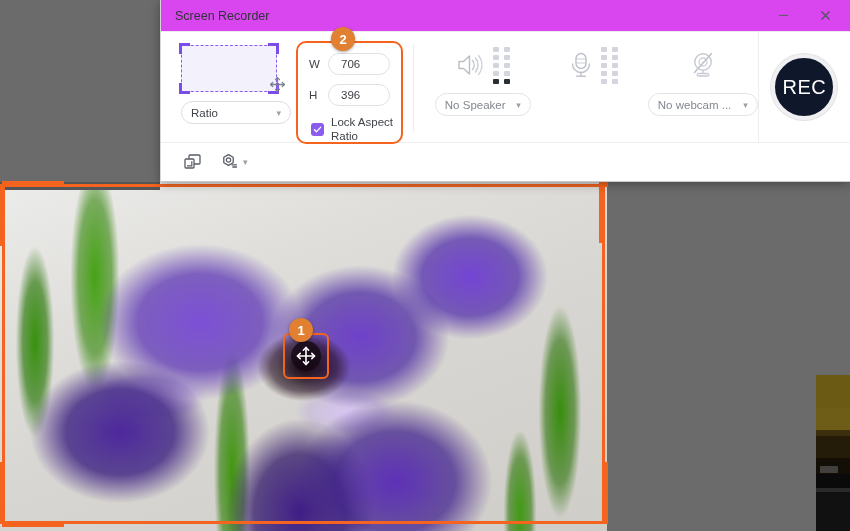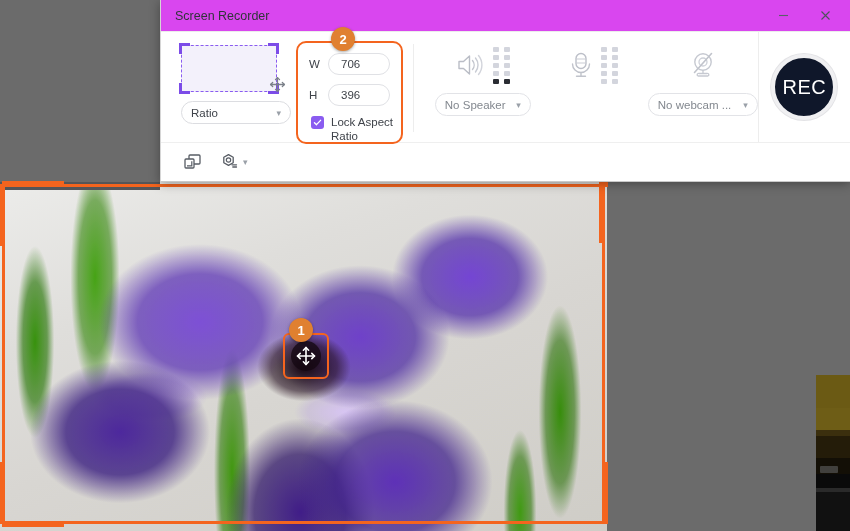--- a/index.html
+++ b/index.html
@@ -229,21 +229,21 @@
     border: 1px solid #e0e1e5;
     border-radius: 11px;
     background: #fff;
     font-family: "Liberation Sans", sans-serif;
     font-size: 11.5px;
     color: #3b3f46;
     padding: 0 0 0 12px;
     outline: none;
   }
   .lock-row {
-    display: flex; align-items: flex-start;
+    display: flex; align-items: center;
     margin-top: 4px;
   }
   .checkbox {
     width: 13px; height: 13px;
     border-radius: 3px;
     background: #8a5cf0;
     margin: 1px 7px 0 2px;
     flex: 0 0 auto;
     display: flex; align-items: center; justify-content: center;
   }

